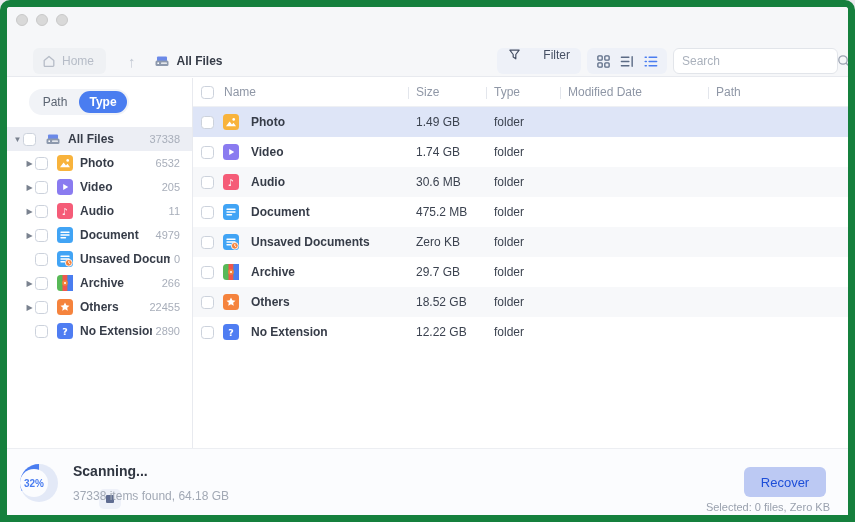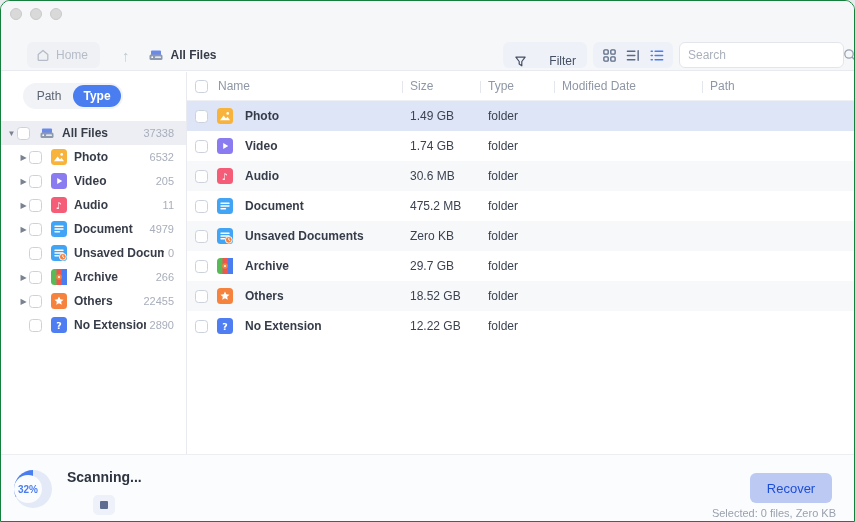--- a/index.html
+++ b/index.html
@@ -1,35 +1,35 @@
 <!DOCTYPE html>
 <html><head>
 <meta charset="utf-8">
 <style>
   * { margin:0; padding:0; box-sizing:border-box; }
   html,body { width:855px; height:522px; }
   body { font-family:"Liberation Sans","DejaVu Sans",sans-serif; background:#e9eaee; }
   .window {
     position:relative; width:855px; height:522px; background:#fff;
-    border-radius:10px 10px 0 0; overflow:hidden; border:1px solid #15803d;
+    border-radius:10px 10px 0 0; overflow:hidden; border:7px solid #15803d;
   }
   
   .chrome { position:absolute; top:0; left:0; right:0; height:70px; background:#f6f7f9; border-bottom:1px solid #e8eaef; }
   .traffic { position:absolute; top:7px; left:9px; display:flex; gap:8px; }
   .traffic span { width:12px; height:12px; border-radius:50%; background:#d9d9d9; border:1px solid #c9c9c9; }
   .toolbar { position:absolute; top:38px; left:0; right:0; height:32px; display:flex; align-items:center; }
   .home-btn {
     margin-left:26px; height:26px; padding:0 12px 0 9px; display:flex; align-items:center; gap:6px;
     background:#eff1f4; border:none; border-radius:6px; color:#b6bcc7; font-size:12px; cursor:pointer;
   }
   .up-arrow { margin-left:22px; color:#c3c9d3; font-size:15px; background:none; border:none; cursor:pointer; }
   .crumb { margin-left:18px; display:flex; align-items:center; gap:7px; font-size:12px; color:#363c48; font-weight:bold; }
   .toolbar .spacer { flex:1; }
   .filter-btn {
-    height:26px; padding:0 11px; display:flex; align-items:flex-end; gap:22px;
+    height:26px; padding:0 11px; display:flex; align-items:flex-start; gap:22px;
     background:#eef1f8; border:none; border-radius:6px; color:#454f63; font-size:12px; cursor:pointer;
   }
   .view-group { margin-left:6px; height:26px; display:flex; align-items:center; gap:4px; background:#eef1f8; border-radius:6px; padding:0 6px; }
   .view-btn { width:20px; height:20px; display:flex; align-items:center; justify-content:center; background:none; border:none; cursor:pointer; }
   .search-box {
     margin-left:6px; margin-right:10px; width:165px; height:26px; background:#fff; border:1px solid #e2e5ea;
     border-radius:6px; display:flex; align-items:center; padding:0 8px;
   }
   .search-box input { flex:1; border:none; outline:none; font-size:12px; color:#363c48; background:transparent; }
   .search-box input::placeholder { color:#aab1bc; }
@@ -469,17 +469,18 @@
       <button class="ctl-btn">
           <span class="stop-sq"></span>
         </button>
       <button class="ctl-btn">
           <span class="pause-bars">
             <i></i>
             <i></i>
           </span>
         </button>
     </div>
+    <div class="found-txt">37338 items found, 64.18 GB</div>
     <button class="recover-btn">Recover</button>
     <div class="selected-txt">Selected: 0 files, Zero KB</div>
   </div>
 
 </div>
 
 </body></html>

